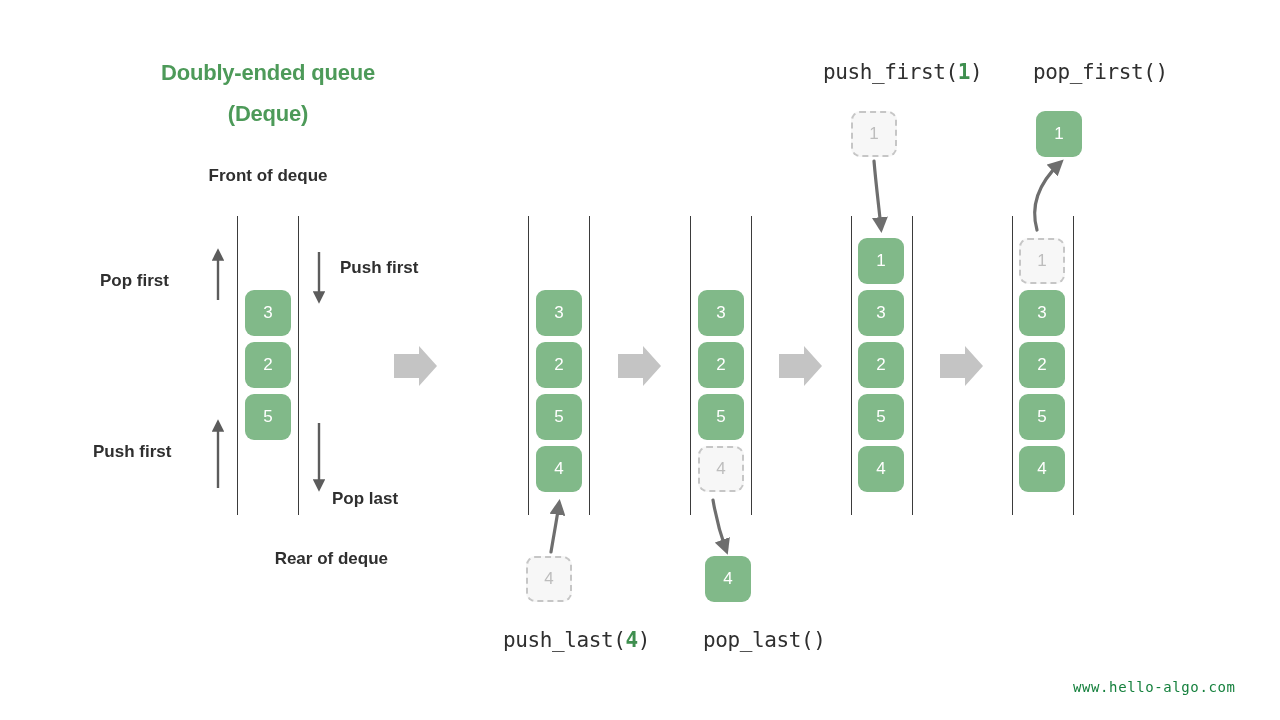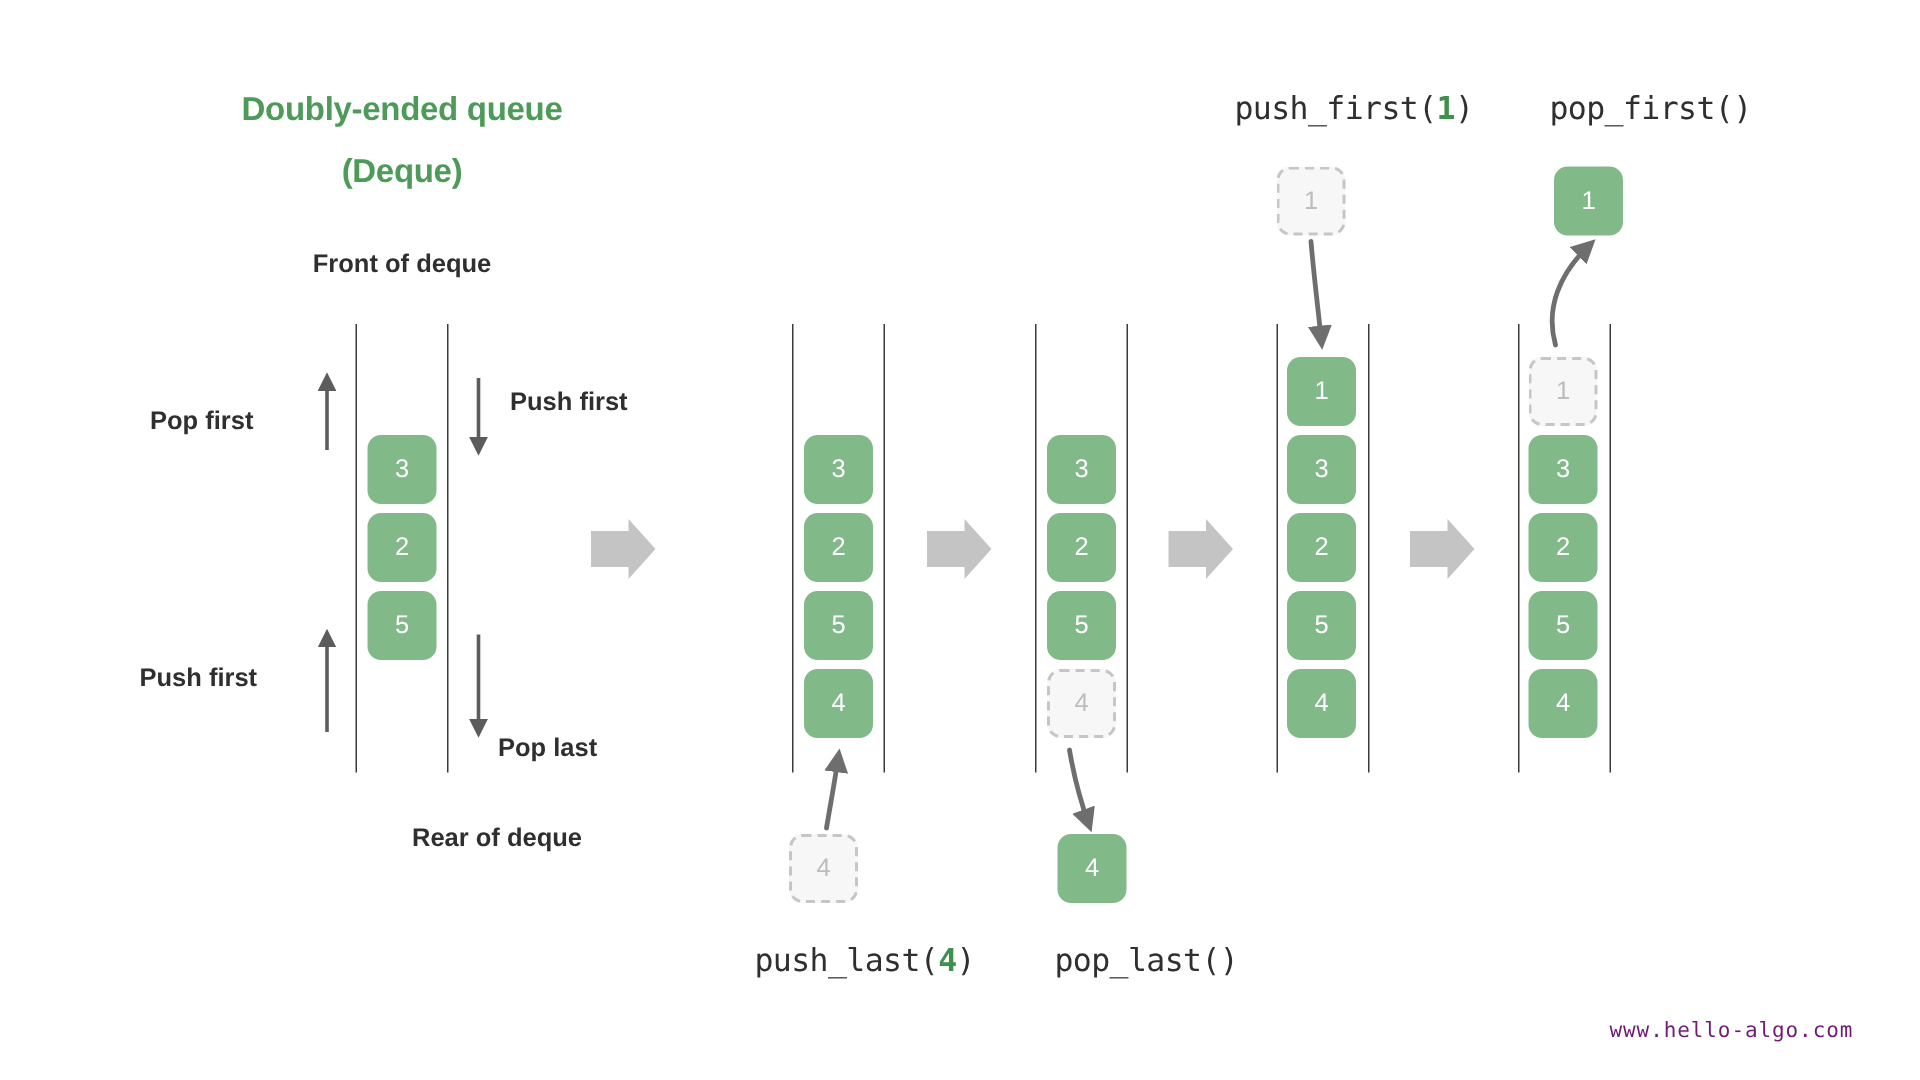--- a/index.html
+++ b/index.html
@@ -42,21 +42,21 @@
     font-size: 21px;
     color: #2f2f2f;
     white-space: nowrap;
     letter-spacing: -0.4px;
   }
   .mono-label .arg { color: #3f8f4f; font-weight: bold; }
 
   .watermark {
     font-family: "DejaVu Sans Mono", "Liberation Mono", monospace;
     font-size: 14px;
-    color: #701a75;
+    color: #15803d;
     letter-spacing: 0.6px;
     white-space: nowrap;
   }
 
   
   .rail {
     width: 1px;
     background: #3b3b3b;
   }
 

